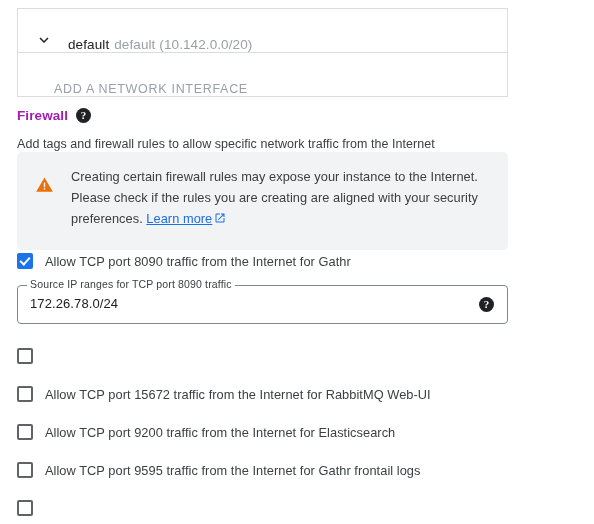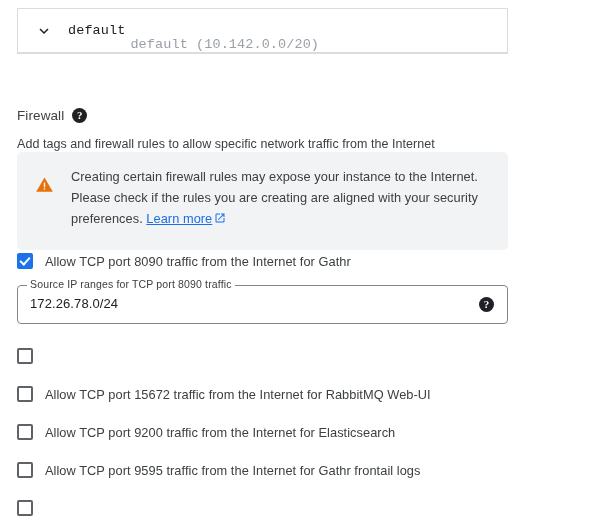--- a/index.html
+++ b/index.html
@@ -22,23 +22,22 @@
     position: absolute;
     left: 17px;
     top: 8px;
     width: 491px;
     border: 1px solid #dadce0;
     background: #fff;
   }
   .ni-row {
     height: 43px;
     display: flex;
-    align-items: center;
+    align-items: flex-end;
     padding: 0 14px;
-    font-family: Liberation Mono, monospace;
   }
   .ni-row.header { }
   .ni-divider {
     height: 1px;
     background: #dadce0;
     width: 100%;
   }
   .chevron {
     width: 24px;
     height: 24px;
@@ -76,22 +75,22 @@
   .fw-title-row {
     position: absolute;
     left: 17px;
     top: 108px;
     display: flex;
     align-items: center;
     gap: 8px;
   }
   .fw-title {
     font-size: 13.5px;
-    font-weight: 400;
-    color: #404040;
+    font-weight: 700;
+    color: #a21caf;
     letter-spacing: .1px;
   }
   .help-icon {
     width: 15px;
     height: 15px;
     border-radius: 50%;
     background: #202124;
     color: #fff;
     font-size: 11px;
     font-weight: 700;
@@ -247,20 +246,23 @@
   <div class="ni-row header">
     <span class="chevron">
       <svg width="18" height="18" viewBox="0 0 24 24" aria-hidden="true">
         <path d="M7.4 8.6 12 13.2l4.6-4.6 1.4 1.4-6 6-6-6z" fill="#202124"></path>
       </svg>
     </span>
     <span class="ni-name">default</span>
     <span class="ni-sub">default (10.142.0.0/20)</span>
   </div>
   <div class="ni-divider"></div>
+  <div class="ni-row">
+    <span class="add-ni">ADD A NETWORK INTERFACE</span>
+  </div>
 </div>
 
 <div class="fw-title-row">
   <span class="fw-title">Firewall</span>
   <span class="help-icon">?</span>
 </div>
 <div class="fw-desc">Add tags and firewall rules to allow specific network traffic from the Internet</div>
 
 <div class="warn-box">
   <span class="warn-icon">

